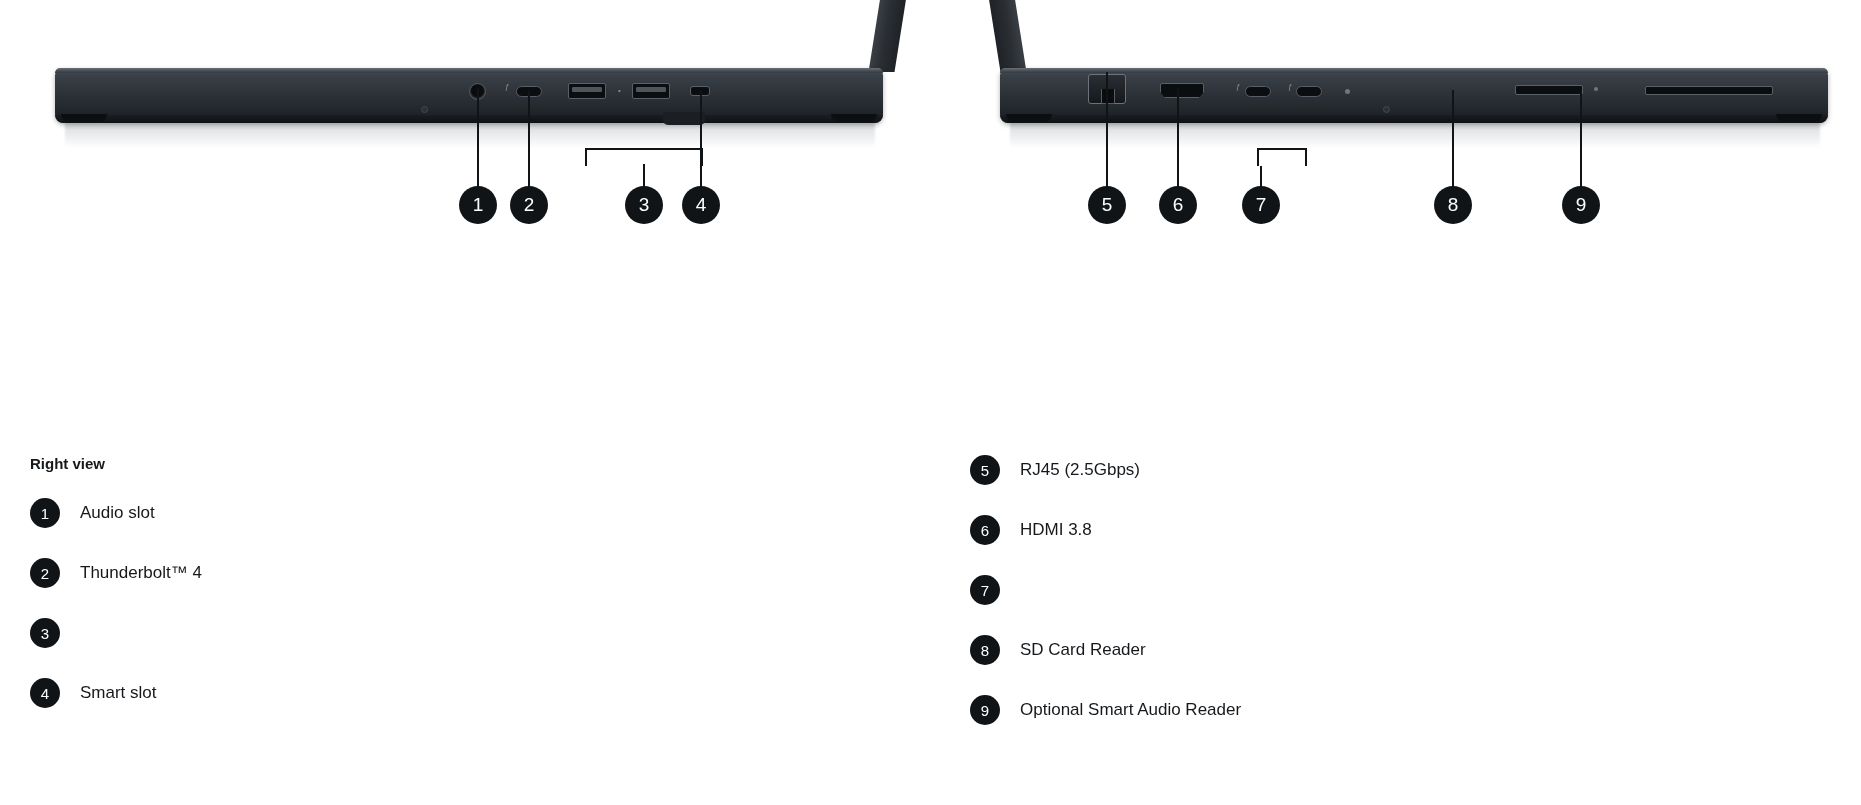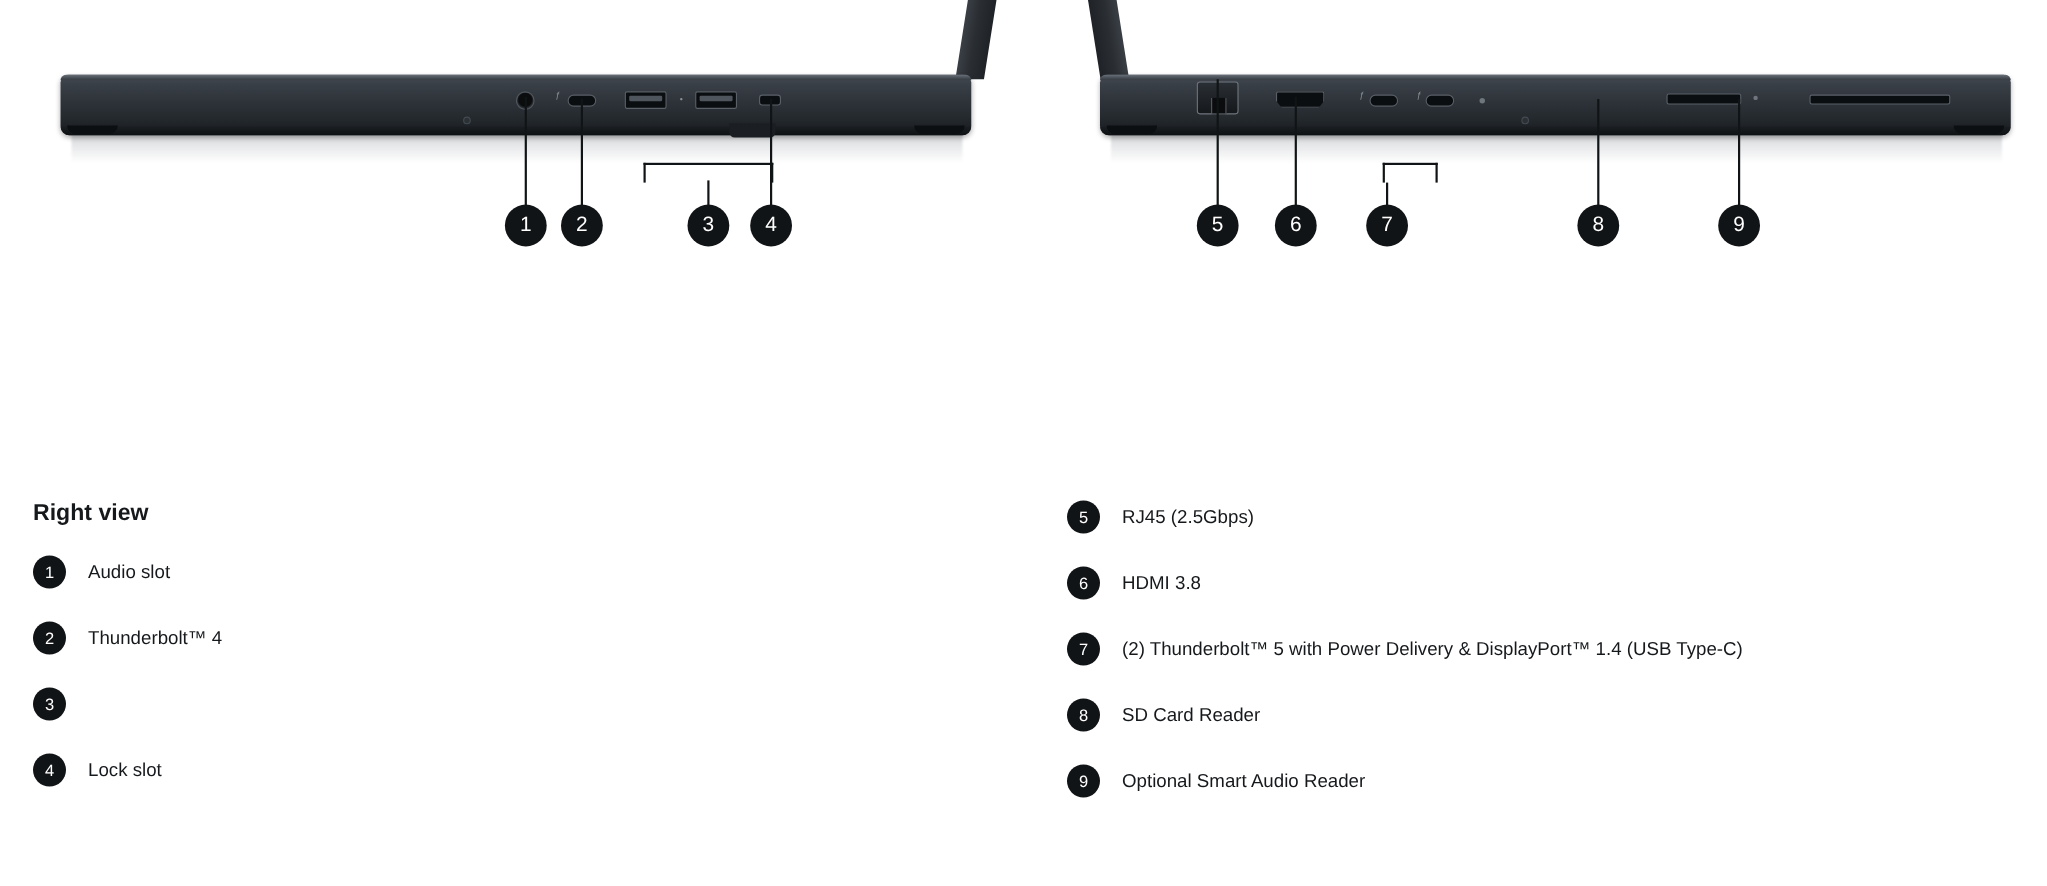--- a/index.html
+++ b/index.html
@@ -251,21 +251,21 @@
 
   
   .legend-col {
     position: absolute;
     top: 455px;
   }
   .legend-col.col-right { left: 30px; width: 860px; }
   .legend-col.col-left  { left: 970px; width: 870px; }
 
   .legend-title {
-    font-size: 21px;
+    font-size: 15px;
     font-weight: bold;
     color: #16191c;
     margin: 0 0 26px 0;
   }
   .legend-item {
     display: flex;
     align-items: center;
     height: 30px;
     margin-bottom: 30px;
   }
@@ -371,37 +371,36 @@
   </div>
   <div class="legend-item">
     <div class="legend-badge">2</div>
     <div class="legend-text">Thunderbolt™ 4</div>
   </div>
   <div class="legend-item">
     <div class="legend-badge">3</div>
   </div>
   <div class="legend-item">
     <div class="legend-badge">4</div>
-    <div class="legend-text">Lock slot</div>
+    <div class="legend-text">Smart slot</div>
   </div>
 </div>
 
 <div class="legend-col col-left">
 
   <div class="legend-item">
     <div class="legend-badge">5</div>
     <div class="legend-text">RJ45 (2.5Gbps)</div>
   </div>
   <div class="legend-item">
     <div class="legend-badge">6</div>
     <div class="legend-text">HDMI 3.8</div>
   </div>
   <div class="legend-item">
     <div class="legend-badge">7</div>
-    <div class="legend-text">(2) Thunderbolt™ 5 with Power Delivery &amp; DisplayPort™ 1.4 (USB Type-C)</div>
   </div>
   <div class="legend-item">
     <div class="legend-badge">8</div>
     <div class="legend-text">SD Card Reader</div>
   </div>
   <div class="legend-item">
     <div class="legend-badge">9</div>
     <div class="legend-text">Optional Smart Audio Reader</div>
   </div>
 </div>

